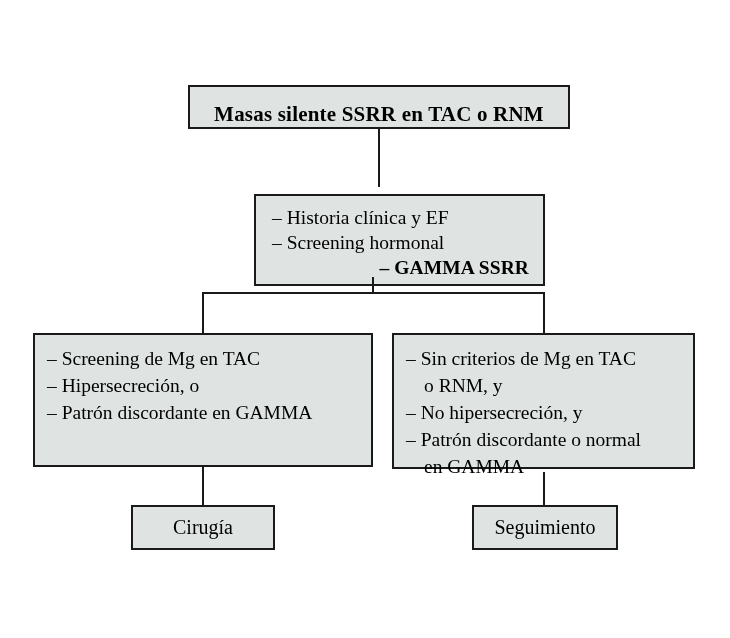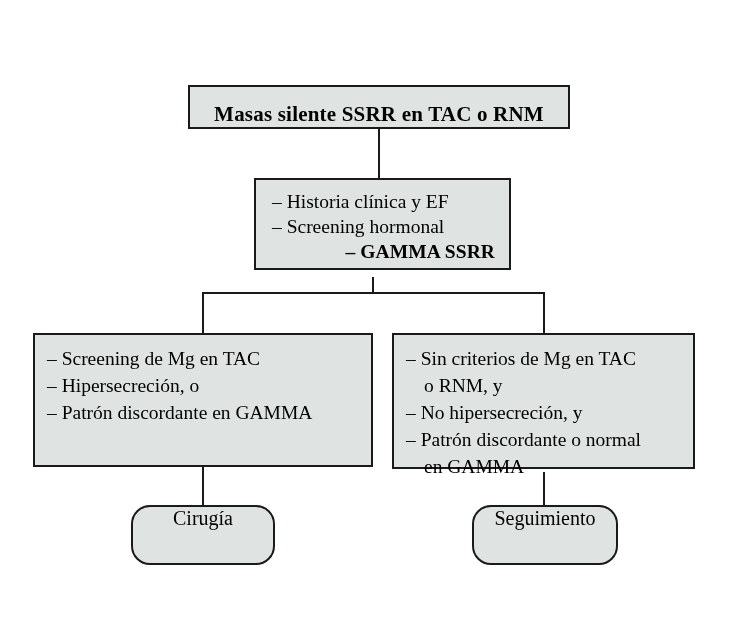--- a/index.html
+++ b/index.html
@@ -48,22 +48,22 @@
   #node-title .ttl {
     font-size: 21px;
     font-weight: bold;
     letter-spacing: 0.2px;
     white-space: nowrap;
   }
 
   
   #node-workup {
     left: 254px;
-    top: 178px;
-    width: 257px;
+    top: 194px;
+    width: 291px;
     height: 92px;
     padding: 9px 14px 8px 16px;
   }
   #node-workup .line {
     font-size: 19.5px;
     line-height: 25px;
     white-space: nowrap;
   }
   #node-workup .line.bold {
     font-weight: bold;
@@ -91,25 +91,24 @@
   }
   #node-followup-criteria {
     left: 392px;
     top: 333px;
     width: 303px;
     height: 136px;
   }
 
   
   .outcome {
-    height: 60px;
+    height: 45px;
     display: flex;
-    align-items: flex-start;
+    align-items: center;
     justify-content: center;
-    border-radius: 19px;
   }
   .outcome .lbl {
     font-size: 20px;
     white-space: nowrap;
   }
   #node-surgery {
     left: 131px;
     top: 505px;
     width: 144px;
   }

